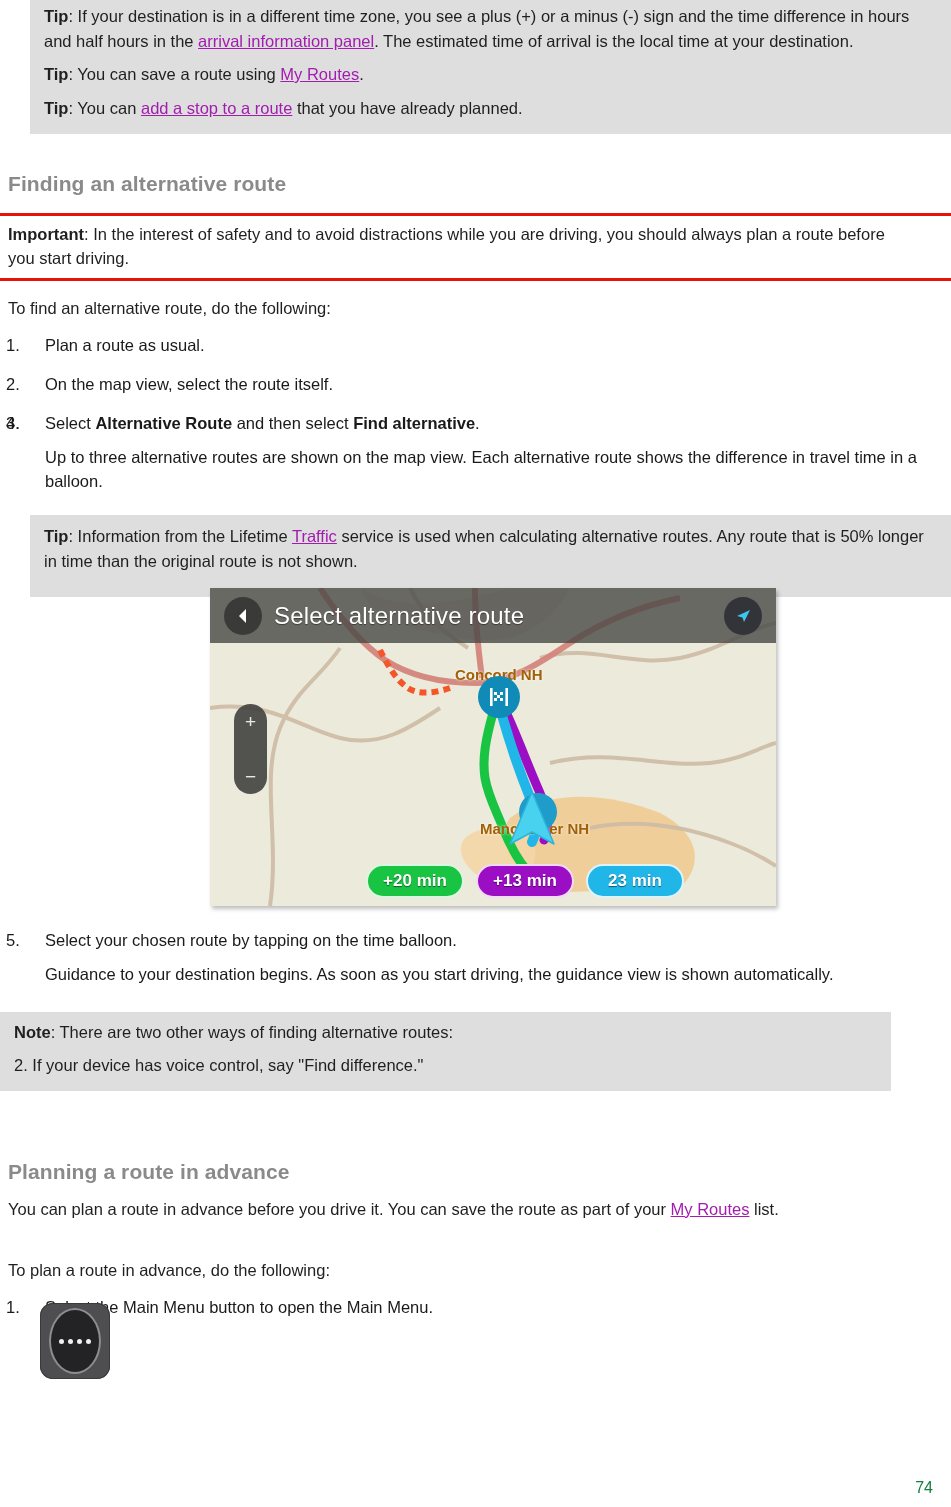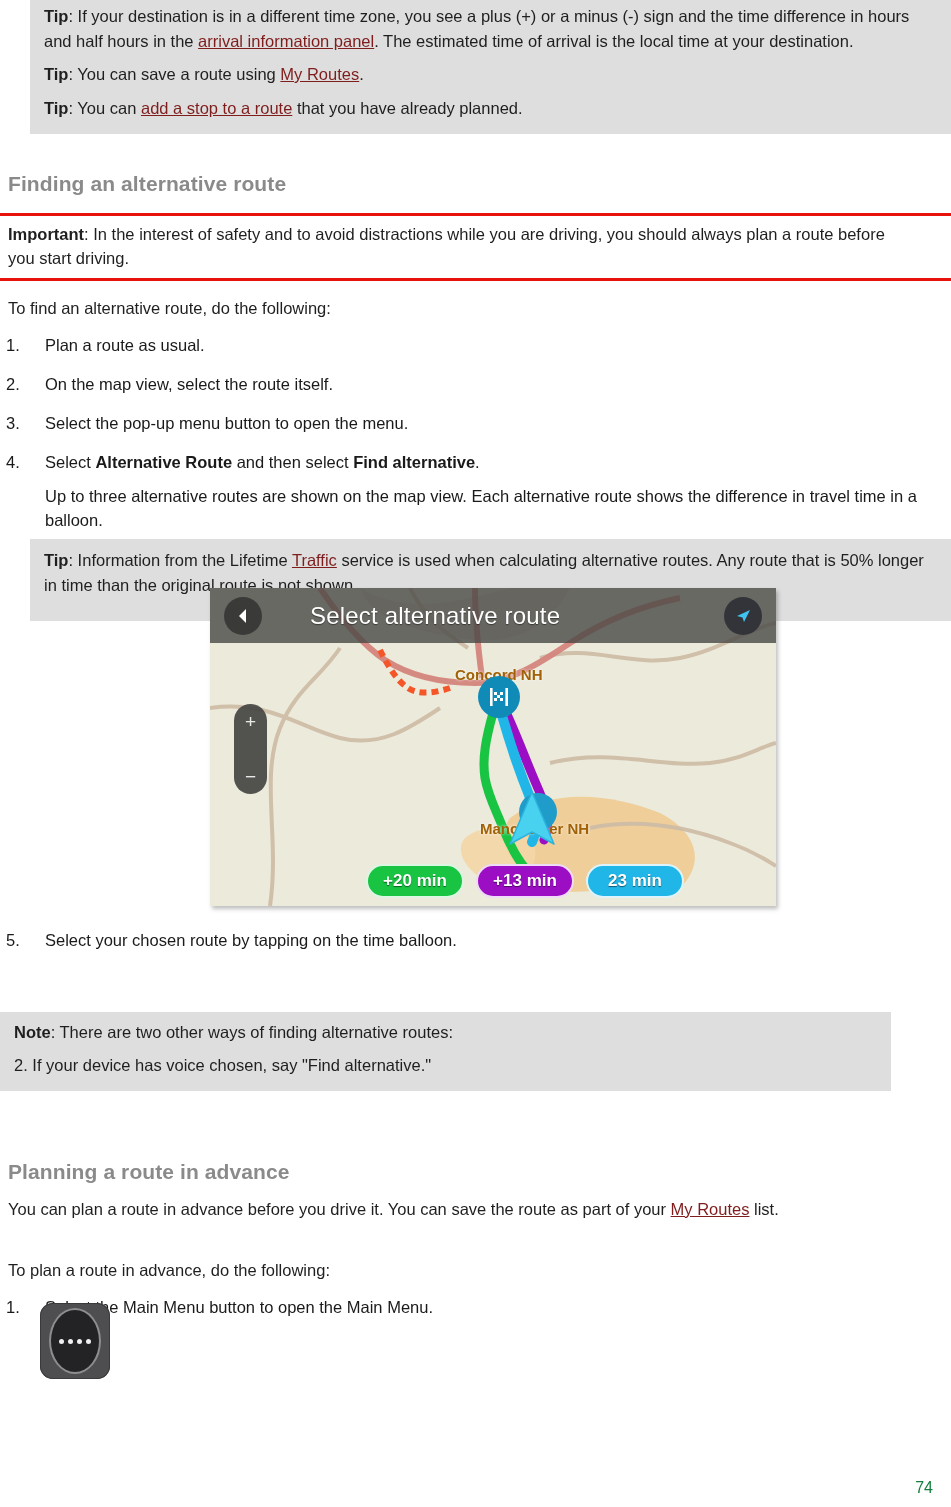--- a/index.html
+++ b/index.html
@@ -24,21 +24,21 @@
   }
 
   
   .para {
     font-size: 16.5px;
     line-height: 24px;
     color: #1f1f1f;
   }
   .bold { font-weight: bold; }
   .link {
-    color: #7f1d1d;
+    color: #a21caf;
     text-decoration: underline;
   }
 
   
   .callout {
     background: #dedede;
     box-sizing: border-box;
   }
   .callout p {
     margin: 0;
@@ -118,21 +118,20 @@
   }
   .map-head {
     position: absolute;
     left: 0; top: 0;
     width: 100%;
     height: 55px;
     background: rgba(72,72,70,0.80);
     display: flex;
     align-items: center;
     z-index: 6;
-    gap: 36px;
   }
   .map-head .title {
     color: #ffffff;
     font-size: 24px;
     margin-left: 12px;
     letter-spacing: 0.2px;
     text-shadow: 0 1px 1px rgba(0,0,0,0.45);
   }
   .circ-btn {
     width: 38px; height: 38px;
@@ -300,30 +299,29 @@
     <li>
       <span class="num">1.</span>
       <span>Plan a route as usual.</span>
     </li>
     <li>
       <span class="num">2.</span>
       <span>On the map view, select the route itself.</span>
     </li>
     <li>
       <span class="num">3.</span>
-      <span>Select the pop-up menu button to open the menu.</span>
     </li>
     <li>
       <span class="num">4.</span>
       <span>Select </span><span class="bold">Alternative Route</span><span> and then select </span><span class="bold">Find alternative</span><span>.</span>
       <div class="substep">Up to three alternative routes are shown on the map view. Each alternative route shows the difference in travel time in a balloon.</div>
     </li>
   </ol>
 
-  <div class="callout" style="position:absolute; left:30px; top:515px; width:921px; padding:9px 14px 24px 14px;margin-top:24px;">
+  <div class="callout" style="position:absolute; left:30px; top:515px; width:921px; padding:9px 14px 24px 14px;">
     <p>
       <span class="bold">Tip</span><span>: Information from the Lifetime </span><a href="#" class="link">Traffic</a><span> service is used when calculating alternative routes. Any route that is 50% longer in time than the original route is not shown.</span>
     </p>
   </div>
 
   <div class="figure">
 
     <svg class="map-canvas" viewBox="0 0 566 318" preserveAspectRatio="none">
       <rect x="0" y="0" width="566" height="318" fill="#eceadb"></rect>
 
@@ -408,29 +406,30 @@
       <div class="balloon" style="background:#21b6e8;">
         <span>23 min</span>
       </div>
     </div>
   </div>
 
   <ol class="steps" style="position:absolute; left:0; top:928px; width:930px;">
     <li>
       <span class="num">5.</span>
       <span>Select your chosen route by tapping on the time balloon.</span>
+      <div class="substep">Guidance to your destination begins. As soon as you start driving, the guidance view is shown automatically.</div>
     </li>
   </ol>
 
   <div class="callout" id="note-box">
     <p>
       <span class="bold">Note</span><span>: There are two other ways of finding alternative routes:</span>
     </p>
     <p>
-      <span>2.</span><span> If your device has voice chosen, say "Find alternative."</span>
+      <span>2.</span><span> If your device has voice control, say "Find difference."</span>
     </p>
   </div>
 
   <h2 class="h2" style="position:absolute; left:8px; top:1160px;">Planning a route in advance</h2>
 
   <p class="para" style="position:absolute; left:8px; top:1197px; width:930px; margin:0;">
     <span>You can plan a route in advance before you drive it. You can save the route as part of your </span><a href="#" class="link">My Routes</a><span> list.</span>
   </p>
 
   <p class="para" style="position:absolute; left:8px; top:1258px; margin:0;">To plan a route in advance, do the following:</p>

